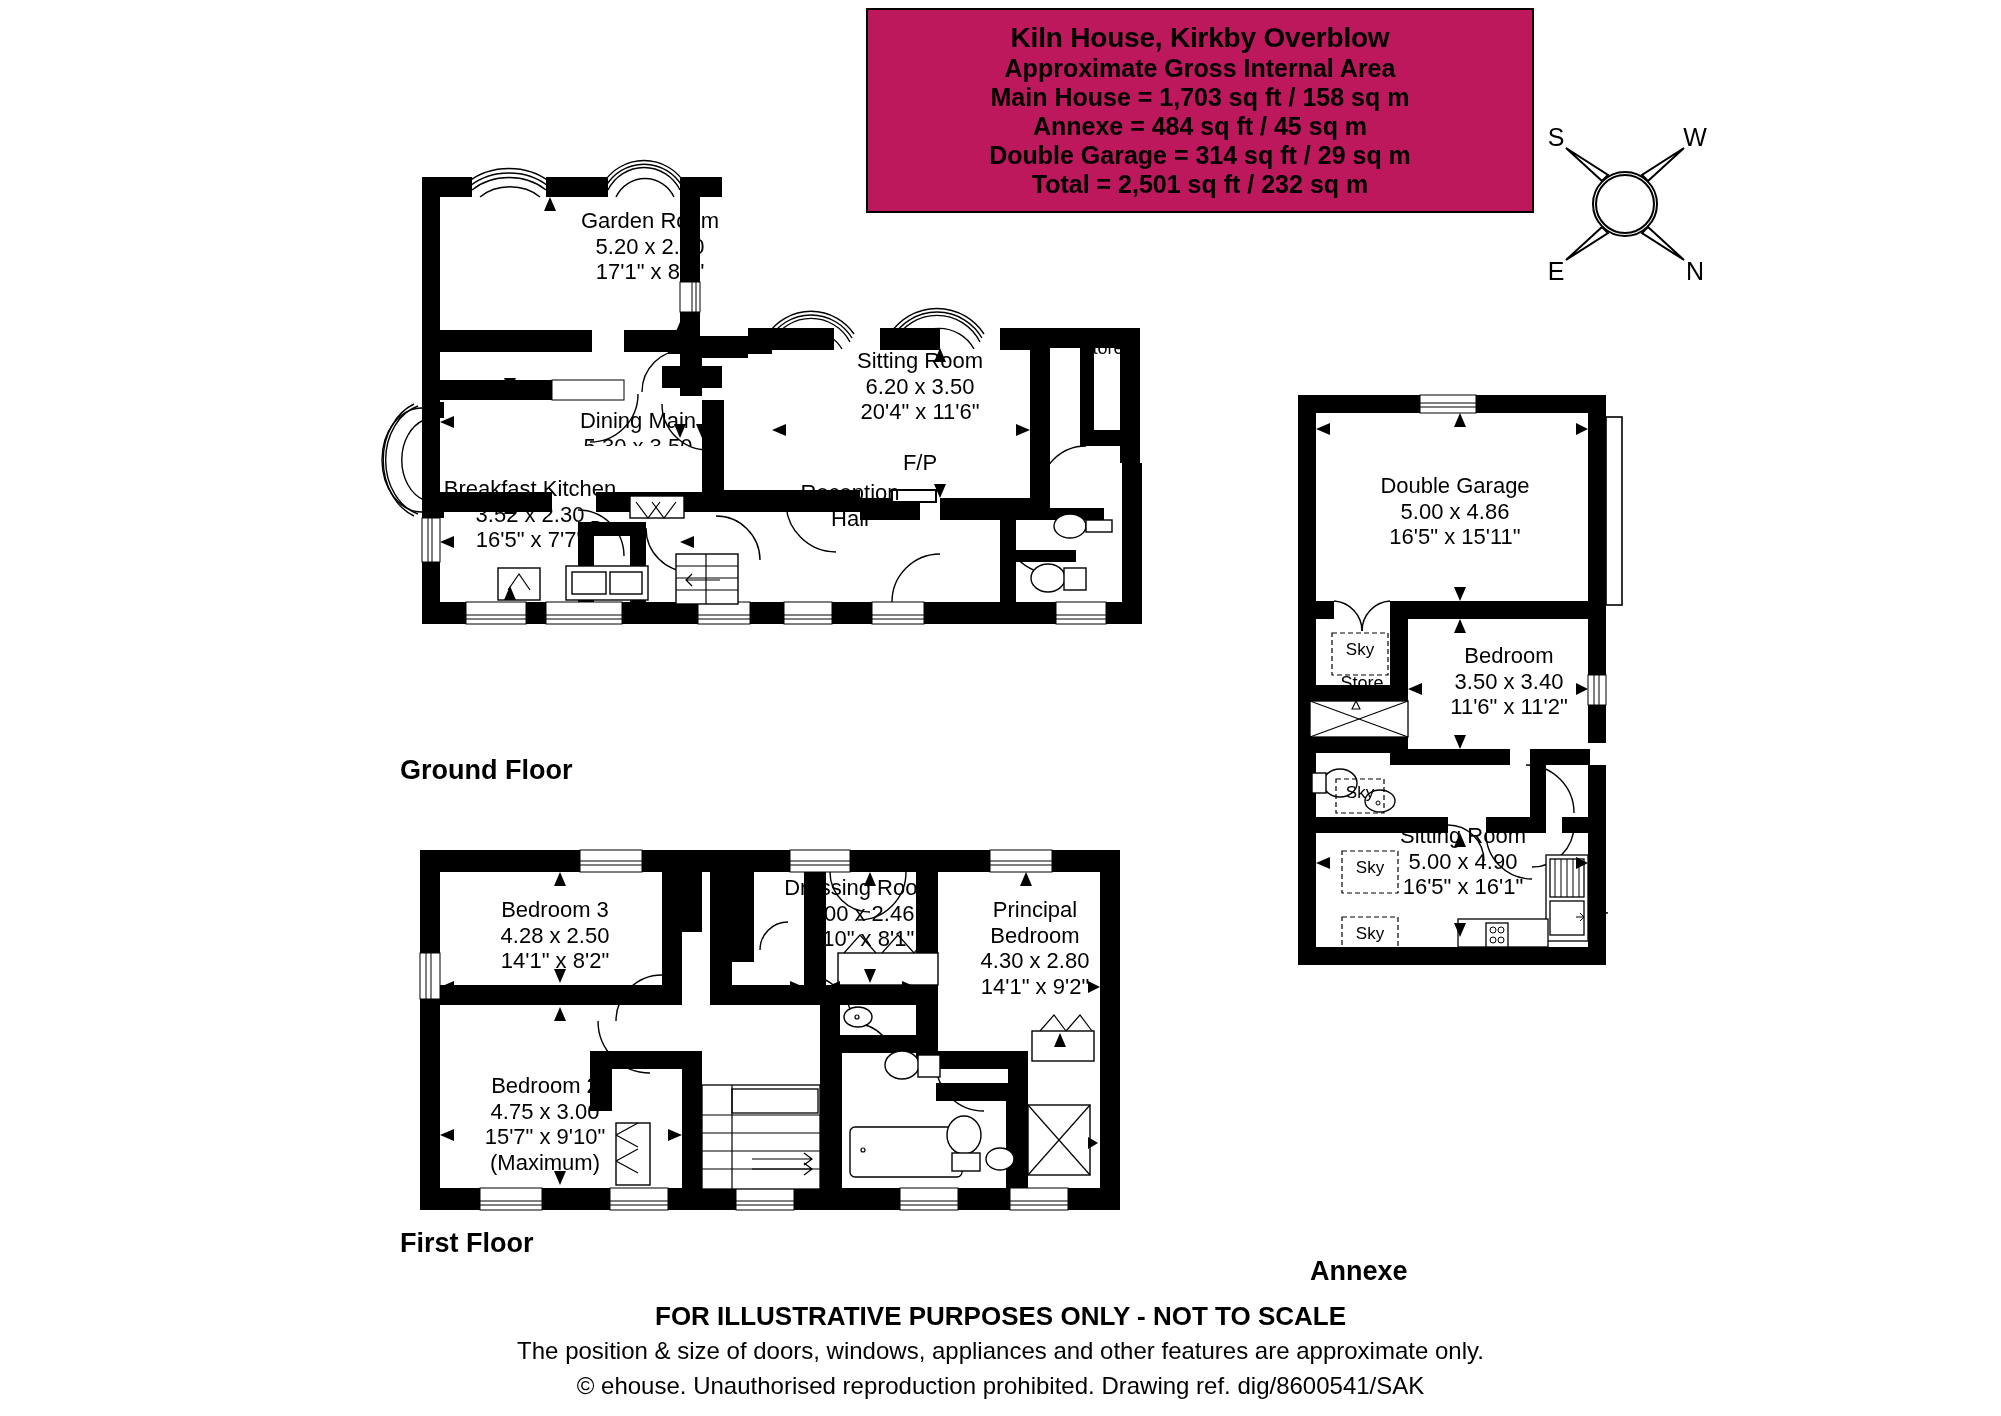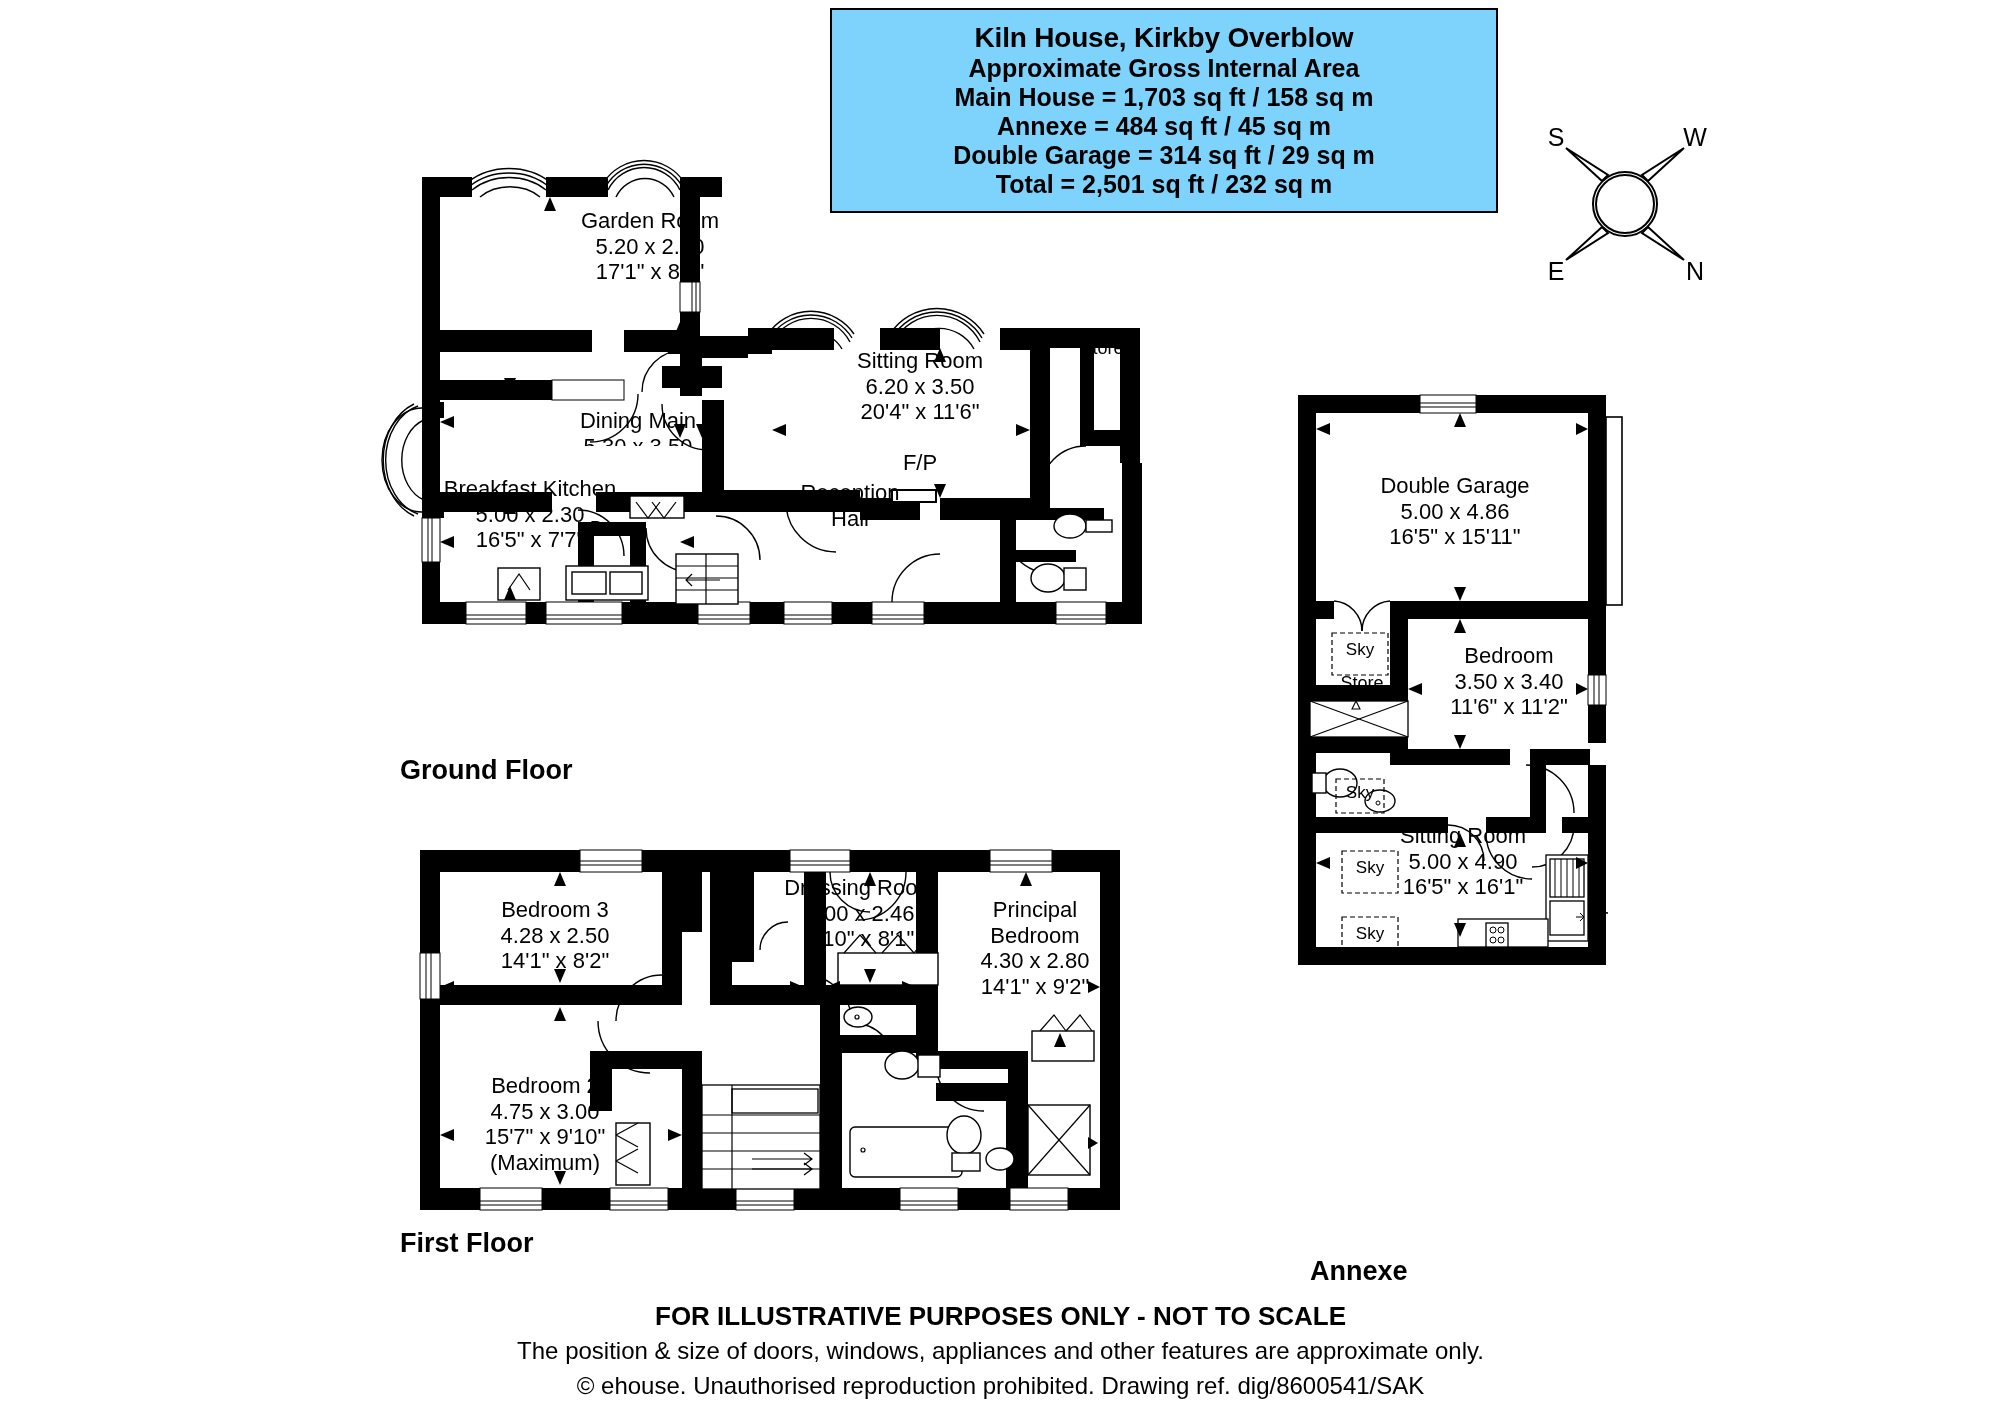--- a/index.html
+++ b/index.html
@@ -1,22 +1,22 @@
 <!DOCTYPE html>
 <html><head>
 <meta charset="utf-8">
 <style>
   html,body{margin:0;padding:0;background:#ffffff;}
   body{width:2001px;height:1416px;position:relative;overflow:hidden;
        font-family:"Liberation Sans","DejaVu Sans",sans-serif;color:#000;}
   .abs{position:absolute;}
   svg{display:block;}
   
-  #title-block{left:830px;top:8px;width:668px;height:205px;border:2px solid #000;
-     background:#7dd3fc;box-sizing:border-box;display:flex;flex-direction:column;
+  #title-block{left:866px;top:8px;width:668px;height:205px;border:2px solid #000;
+     background:#be185d;box-sizing:border-box;display:flex;flex-direction:column;
      align-items:center;justify-content:center;}
   #title-block .t-line{font-weight:bold;text-align:center;line-height:1.16;white-space:nowrap;}
   #title-block .t-main{font-size:28px;letter-spacing:-0.2px;}
   #title-block .t-sub{font-size:25px;}
   #title-block .t-area{font-size:25px;}
   
   .floor-caption{font-weight:bold;font-size:27px;white-space:nowrap;}
   
   #footer{left:0;top:1300px;width:2001px;text-align:center;}
   #footer .f1{font-weight:bold;font-size:26px;line-height:1.3;}
@@ -249,21 +249,21 @@
   <foreignObject x="420" y="198" width="240" height="86">
     <div xmlns="http://www.w3.org/1999/xhtml" class="roomtxt">
       <div class="rn">Sitting Room</div>
       <div class="rd">6.20 x 3.50</div>
       <div class="rd">20'4" x 11'6"</div>
     </div>
   </foreignObject>
   <foreignObject x="10" y="326" width="280" height="86">
     <div xmlns="http://www.w3.org/1999/xhtml" class="roomtxt">
       <div class="rn">Breakfast Kitchen</div>
-      <div class="rd">5.00 x 2.30</div>
+      <div class="rd">3.52 x 2.30</div>
       <div class="rd">16'5" x 7'7"</div>
     </div>
   </foreignObject>
   <foreignObject x="370" y="330" width="200" height="62">
     <div xmlns="http://www.w3.org/1999/xhtml" class="roomtxt">
       <div class="rn">Reception</div>
       <div class="rn">Hall</div>
     </div>
   </foreignObject>
   <foreignObject x="196" y="368" width="80" height="30">

